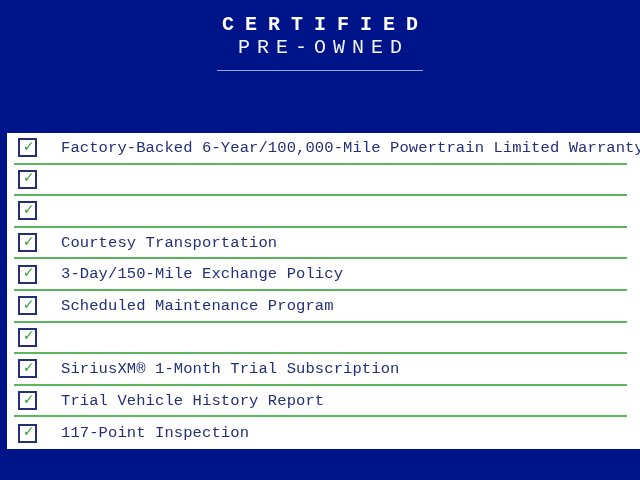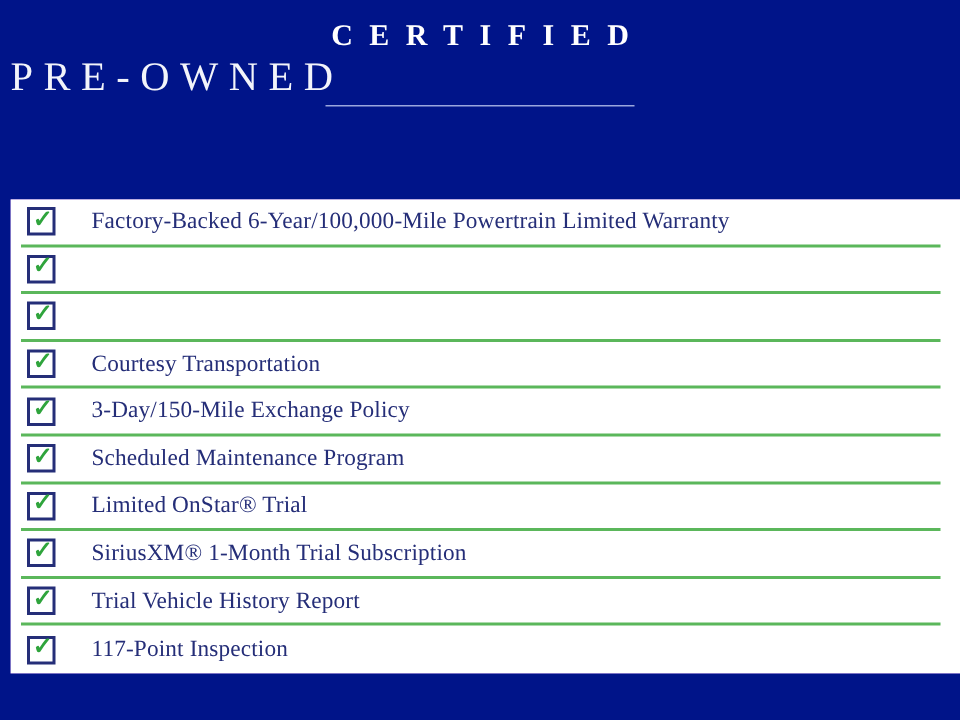--- a/index.html
+++ b/index.html
@@ -1,29 +1,29 @@
 <!DOCTYPE html>
 <html><head>
 <meta charset="utf-8">
 <style>
   html,body{margin:0;padding:0;background:#e9e9e9;}
   .stage{
     position:relative;width:640px;height:480px;overflow:hidden;
-    background:#f0abfc;
-    font-family:Liberation Serif, serif;
+    background:#701a75;
+    font-family:Liberation Mono, monospace;
   }
   
   .hdr{position:absolute;left:0;top:0;width:640px;height:133px;background:#001489;}
   .t1{
     position:absolute;top:13px;left:0;width:100%;text-align:center;
     color:#fff;font-size:20px;font-weight:700;letter-spacing:11px;text-indent:11px;
   }
   .t2{
-    position:absolute;top:36px;left:0;width:100%;text-align:left;
-    color:#f2f4fa;font-size:27px;font-weight:400;letter-spacing:7px;text-indent:7px;
+    position:absolute;top:36px;left:0;width:100%;text-align:center;
+    color:#f2f4fa;font-size:20px;font-weight:400;letter-spacing:7px;text-indent:7px;
   }
   .hdr-divider{
     position:absolute;top:70px;left:217px;width:206px;height:1px;background:#9aa6dd;
   }
   .logos{position:absolute;left:0;top:72px;width:640px;height:50px;}
   .bowtie{position:absolute;left:226px;top:86px;}
   .buick{position:absolute;left:299px;top:74px;}
   .gmc{
     position:absolute;left:347px;top:80px;width:76px;text-align:center;
     font-size:29px;line-height:29px;font-weight:700;letter-spacing:3px;
@@ -128,21 +128,20 @@
       <li>
         <span class="cb">
             <span>✓</span>
           </span>
         <span class="lbl">Scheduled Maintenance Program</span>
       </li>
       <li>
         <span class="cb">
             <span>✓</span>
           </span>
-        <span class="lbl">Limited OnStar® Trial</span>
       </li>
       <li>
         <span class="cb">
             <span>✓</span>
           </span>
         <span class="lbl">SiriusXM® 1-Month Trial Subscription</span>
       </li>
       <li>
         <span class="cb">
             <span>✓</span>

